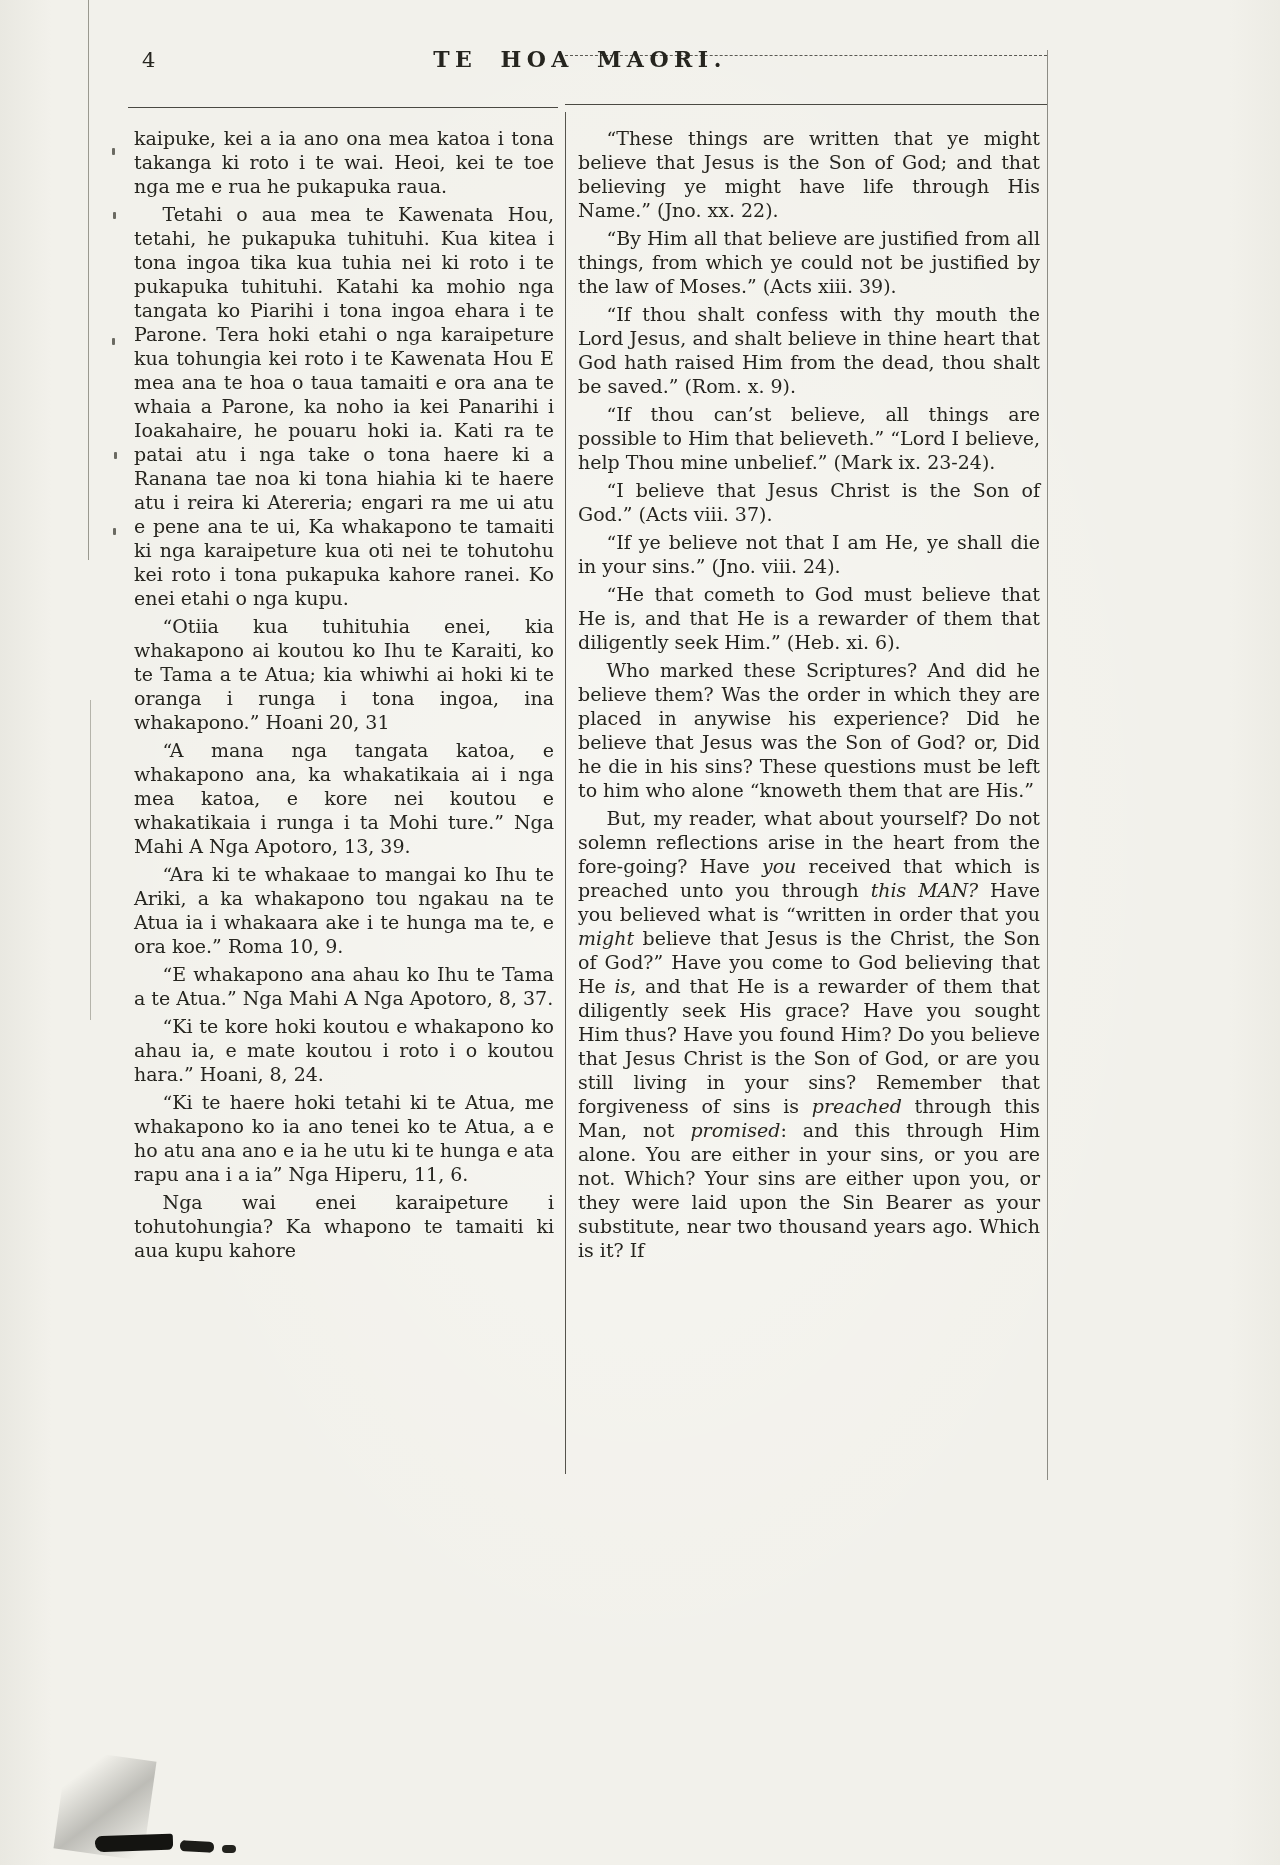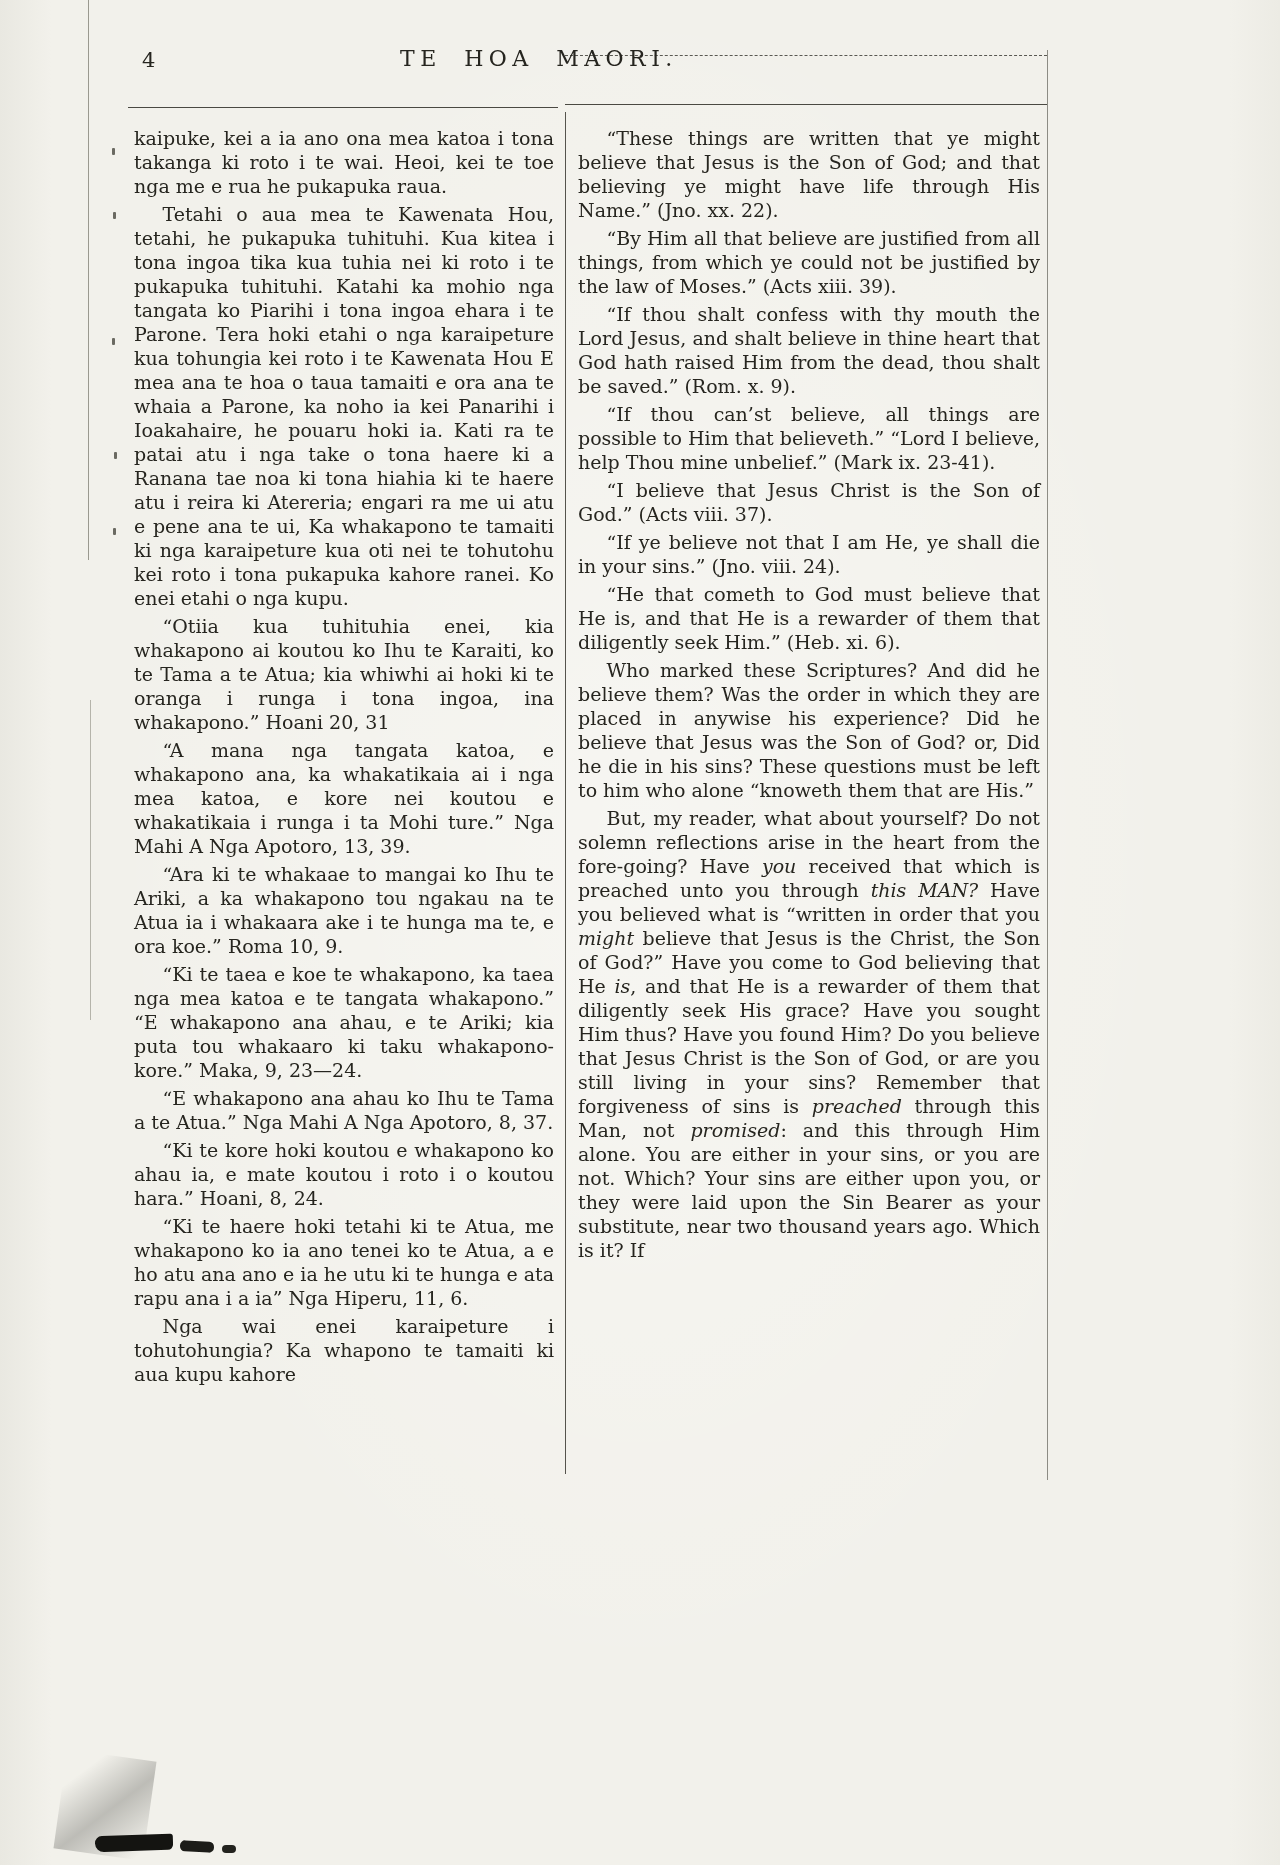--- a/index.html
+++ b/index.html
@@ -72,24 +72,25 @@
   
   .page-number {
     position: absolute;
     left: 142px; top: 48px;
     font-size: 21px;
   }
   .masthead {
     position: absolute;
     left: 400px; top: 46px;
     width: 360px;
-    text-align: left;
+    text-align: center;
     font-size: 22px;
     letter-spacing: 0.25em;
     word-spacing: 0.45em;
+    font-weight: bold;
   }
 
   
   .column {
     position: absolute;
     top: 122px;
     font-size: 19px;
     line-height: 24px;
     text-align: justify;
   }
@@ -131,31 +132,30 @@
 
   <div class="page-number">4</div>
   <div class="masthead">TE HOA MAORI.</div>
 
   <div class="column column-left">
       <p class="para">kaipuke, kei a ia ano ona mea katoa i tona takanga ki roto i te wai.  Heoi, kei te toe nga me e rua he pukapuka raua.</p>
       <p class="para indent">Tetahi o aua mea te Kawenata Hou, tetahi, he pukapuka tuhituhi.  Kua kitea i tona ingoa tika kua tuhia nei ki roto i te pukapuka tuhituhi.  Katahi ka mohio nga tangata ko Piarihi i tona ingoa ehara i te Parone.  Tera hoki etahi o nga karaipeture kua tohungia kei roto i te Kawenata Hou E mea ana te hoa o taua tamaiti e ora ana te whaia a Parone, ka noho ia kei Panarihi i Ioakahaire, he pouaru hoki ia.  Kati ra te patai atu i nga take o tona haere ki a Ranana tae noa ki tona hiahia ki te haere atu i reira ki Atereria; engari ra me ui atu e pene ana te ui, Ka whakapono te tamaiti ki nga karaipeture kua oti nei te tohutohu kei roto i tona pukapuka kahore ranei.  Ko enei etahi o nga kupu.</p>
       <p class="para indent">“Otiia kua tuhituhia enei, kia whakapono ai koutou ko Ihu te Karaiti, ko te Tama a te Atua; kia whiwhi ai hoki ki te oranga i runga i tona ingoa, ina whakapono.”  Hoani 20, 31</p>
       <p class="para indent">“A mana nga tangata katoa, e whakapono ana, ka whakatikaia ai i nga mea katoa, e kore nei koutou e whakatikaia i runga i ta Mohi ture.”  Nga Mahi A Nga Apotoro, 13, 39.</p>
       <p class="para indent">“Ara ki te whakaae to mangai ko Ihu te Ariki, a ka whakapono tou ngakau na te Atua ia i whakaara ake i te hunga ma te, e ora koe.”  Roma 10, 9.</p>
-      <p class="para indent">“Ki te taea e koe te whakapono, ka taea nga mea katoa e te tangata whakapono.” “E whakapono ana ahau, e te Ariki; kia puta tou whakaaro ki taku whakapono-kore.” Maka, 9, 23—24.</p>
       <p class="para indent">“E whakapono ana ahau ko Ihu te Tama a te Atua.”  Nga Mahi A Nga Apotoro, 8, 37.</p>
       <p class="para indent">“Ki te kore hoki koutou e whakapono ko ahau ia, e mate koutou i roto i o koutou hara.”  Hoani, 8, 24.</p>
       <p class="para indent">“Ki te haere hoki tetahi ki te Atua, me whakapono ko ia ano tenei ko te Atua, a e ho atu ana ano e ia he utu ki te hunga e ata rapu ana i a ia”  Nga Hiperu, 11, 6.</p>
       <p class="para indent">Nga wai enei karaipeture i tohutohungia? Ka whapono te tamaiti ki aua kupu kahore</p>
     </div>
   <div class="column column-right">
       <p class="para indent">“These things are written that ye might believe that Jesus is the Son of God; and that believing ye might have life through His Name.”  (Jno. xx. 22).</p>
       <p class="para indent">“By Him all that believe are justified from all things, from which ye could not be justified by the law of Moses.”  (Acts xiii. 39).</p>
       <p class="para indent">“If thou shalt confess with thy mouth the Lord Jesus, and shalt believe in thine heart that God hath raised Him from the dead, thou shalt be saved.”  (Rom. x. 9).</p>
-      <p class="para indent">“If thou can’st believe, all things are possible to Him that believeth.”  “Lord I believe, help Thou mine unbelief.”  (Mark ix. 23-41).</p>
+      <p class="para indent">“If thou can’st believe, all things are possible to Him that believeth.”  “Lord I believe, help Thou mine unbelief.”  (Mark ix. 23-24).</p>
       <p class="para indent">“I believe that Jesus Christ is the Son of God.”  (Acts viii. 37).</p>
       <p class="para indent">“If ye believe not that I am He, ye shall die in your sins.”  (Jno. viii. 24).</p>
       <p class="para indent">“He that cometh to God must believe that He is, and that He is a rewarder of them that diligently seek Him.”  (Heb. xi. 6).</p>
       <p class="para indent">Who marked these Scriptures?  And did he believe them?  Was the order in which they are placed in anywise his experience?  Did he believe that Jesus was the Son of God? or, Did he die in his sins?  These questions must be left to him who alone “knoweth them that are His.”</p>
       <p class="para indent">But, my reader, what about yourself? Do not solemn reflections arise in the heart from the fore-going?  Have <i>you</i> received that which is preached unto you through <i>this MAN?</i>  Have you believed what is “written in order that you <i>might</i> believe that Jesus is the Christ, the Son of God?” Have you come to God believing that He <i>is</i>, and that He is a rewarder of them that diligently seek His grace?  Have you sought Him thus?  Have you found Him? Do you believe that Jesus Christ is the Son of God, or are you still living in your sins? Remember that forgiveness of sins is <i>preached</i> through this Man, not <i>promised</i>: and this through Him alone.  You are either in your sins, or you are not.  Which?  Your sins are either upon you, or they were laid upon the Sin Bearer as your substitute, near two thousand years ago.  Which is it?  If</p>
     </div>
 
 </div>
 
 </body></html>

